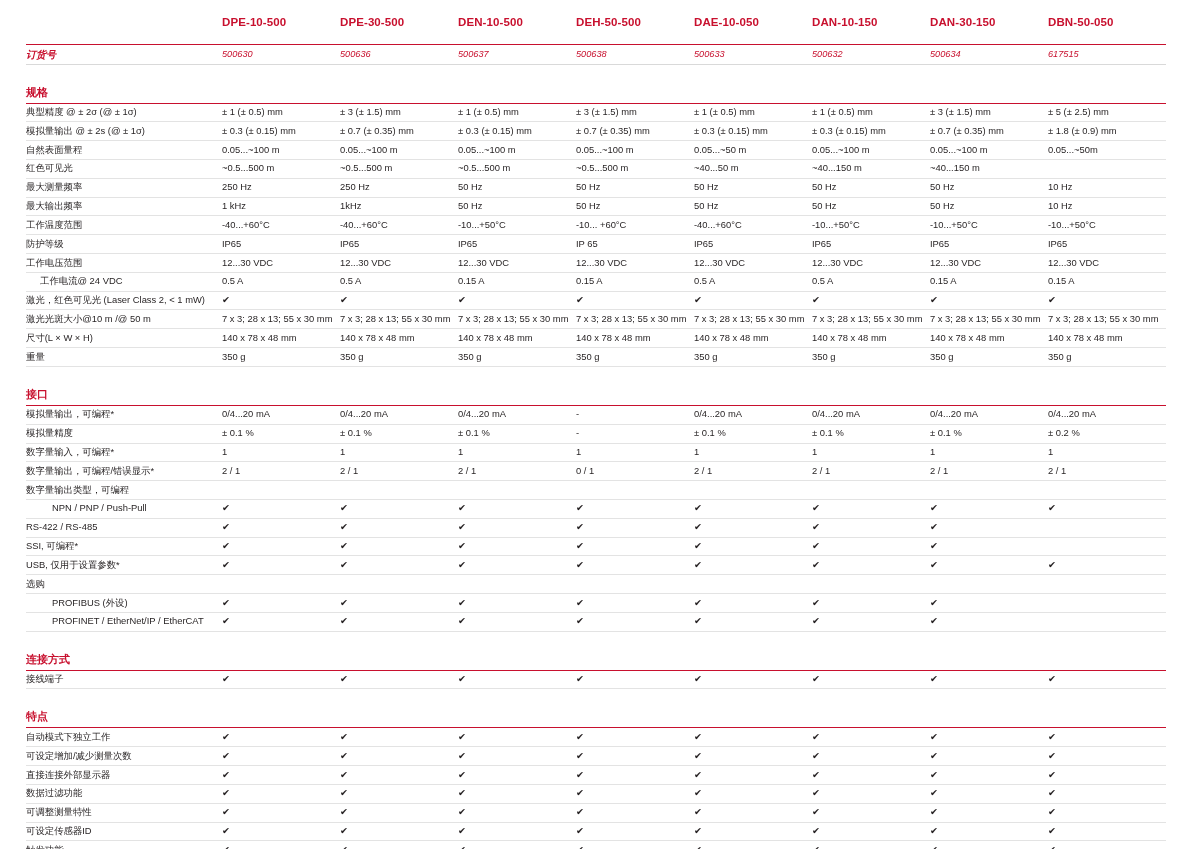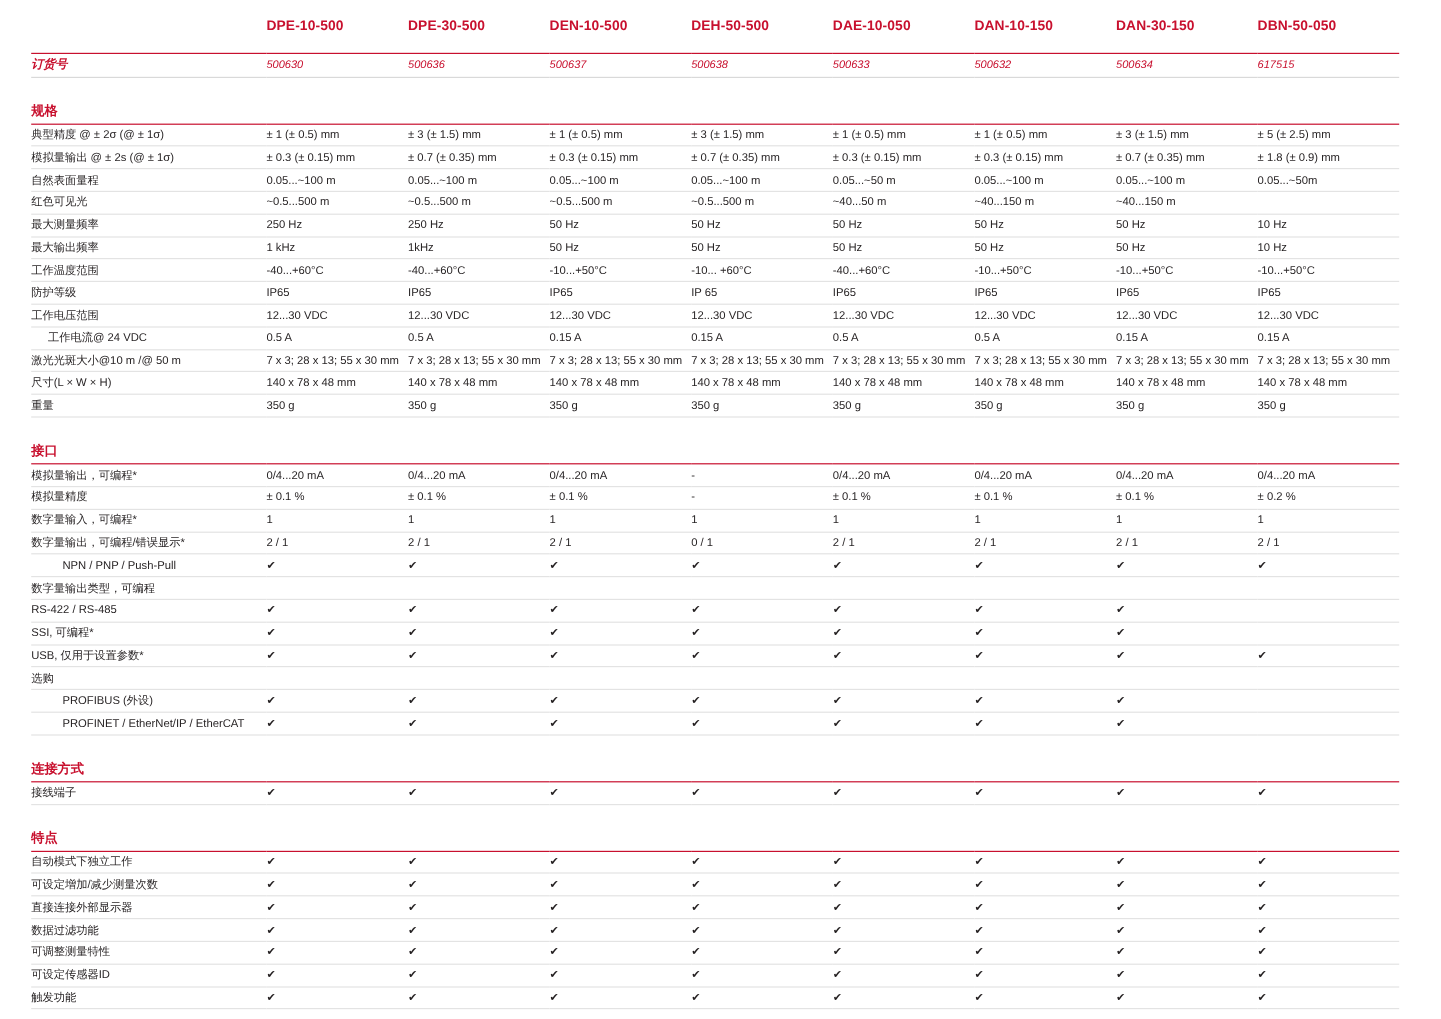--- a/index.html
+++ b/index.html
@@ -196,20 +196,31 @@
           <td>0.5 A</td>
           <td>0.5 A</td>
           <td>0.15 A</td>
           <td>0.15 A</td>
           <td>0.5 A</td>
           <td>0.5 A</td>
           <td>0.15 A</td>
           <td>0.15 A</td>
         </tr>
         <tr class="data">
+          <td class="lab">激光，红色可见光 (Laser Class 2, &lt; 1 mW)</td>
+          <td class="chk">✔</td>
+          <td class="chk">✔</td>
+          <td class="chk">✔</td>
+          <td class="chk">✔</td>
+          <td class="chk">✔</td>
+          <td class="chk">✔</td>
+          <td class="chk">✔</td>
+          <td class="chk">✔</td>
+        </tr>
+        <tr class="data">
           <td class="lab">激光光斑大小@10 m /@ 50 m</td>
           <td>7 x 3; 28 x 13; 55 x 30 mm</td>
           <td>7 x 3; 28 x 13; 55 x 30 mm</td>
           <td>7 x 3; 28 x 13; 55 x 30 mm</td>
           <td>7 x 3; 28 x 13; 55 x 30 mm</td>
           <td>7 x 3; 28 x 13; 55 x 30 mm</td>
           <td>7 x 3; 28 x 13; 55 x 30 mm</td>
           <td>7 x 3; 28 x 13; 55 x 30 mm</td>
           <td>7 x 3; 28 x 13; 55 x 30 mm</td>
         </tr>
@@ -279,40 +290,40 @@
           <td>2 / 1</td>
           <td>2 / 1</td>
           <td>2 / 1</td>
           <td>0 / 1</td>
           <td>2 / 1</td>
           <td>2 / 1</td>
           <td>2 / 1</td>
           <td>2 / 1</td>
         </tr>
         <tr class="data">
+          <td class="lab">数字量输出类型，可编程</td>
+          <td></td>
+          <td></td>
+          <td></td>
+          <td></td>
+          <td></td>
+          <td></td>
+          <td></td>
+          <td></td>
+        </tr>
+        <tr class="data">
           <td class="lab indent2">NPN / PNP / Push-Pull</td>
           <td class="chk">✔</td>
           <td class="chk">✔</td>
           <td class="chk">✔</td>
           <td class="chk">✔</td>
           <td class="chk">✔</td>
           <td class="chk">✔</td>
           <td class="chk">✔</td>
           <td class="chk">✔</td>
-        </tr>
-        <tr class="data">
-          <td class="lab">数字量输出类型，可编程</td>
-          <td></td>
-          <td></td>
-          <td></td>
-          <td></td>
-          <td></td>
-          <td></td>
-          <td></td>
-          <td></td>
         </tr>
         <tr class="data">
           <td class="lab">RS-422 / RS-485</td>
           <td class="chk">✔</td>
           <td class="chk">✔</td>
           <td class="chk">✔</td>
           <td class="chk">✔</td>
           <td class="chk">✔</td>
           <td class="chk">✔</td>
           <td class="chk">✔</td>

